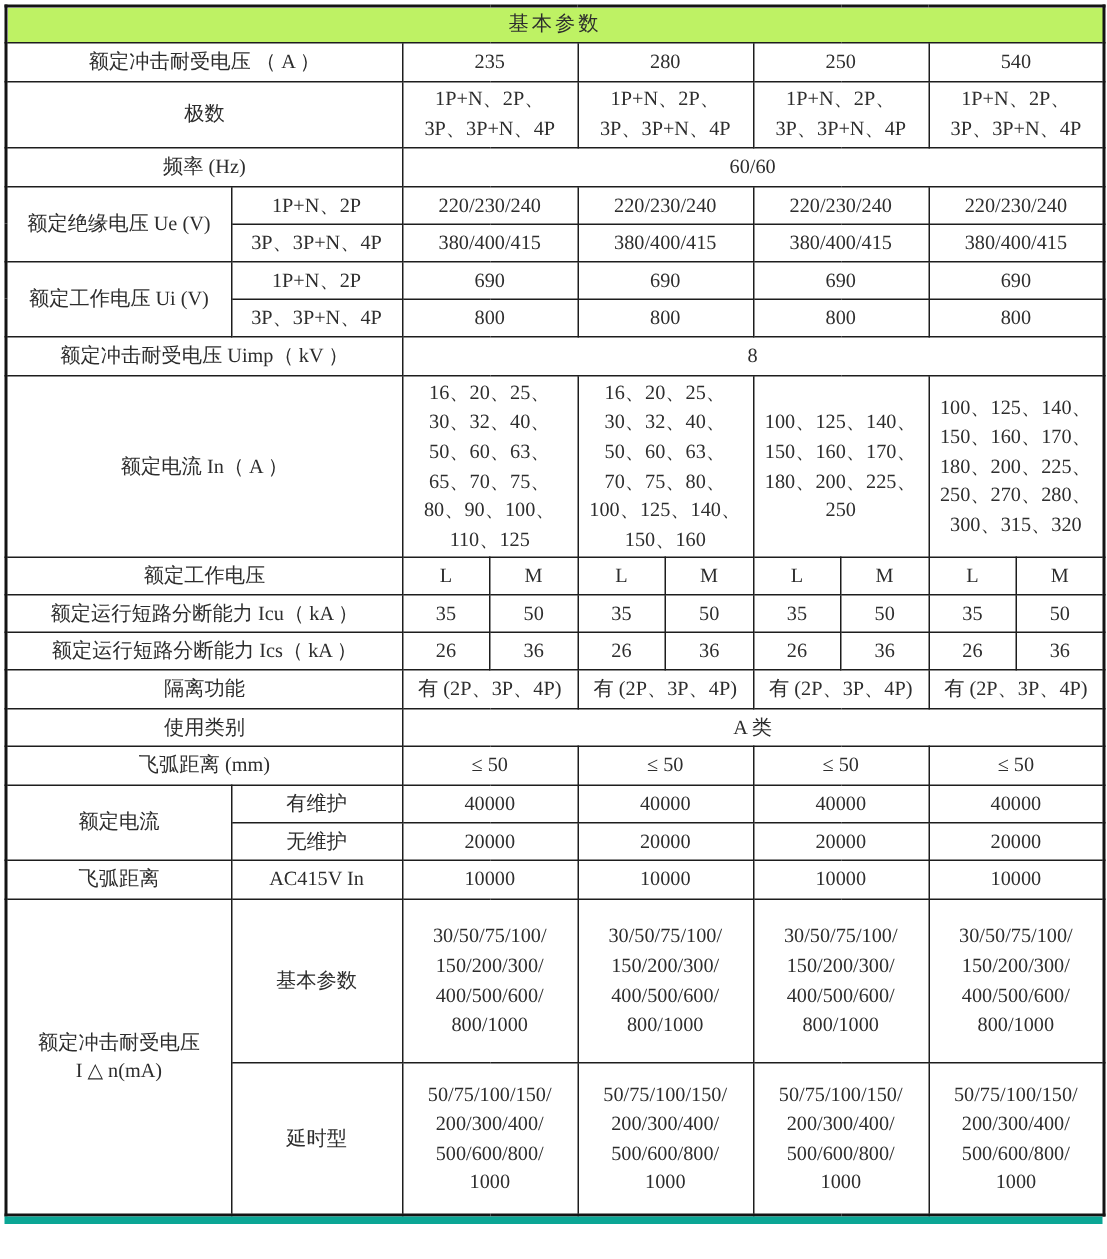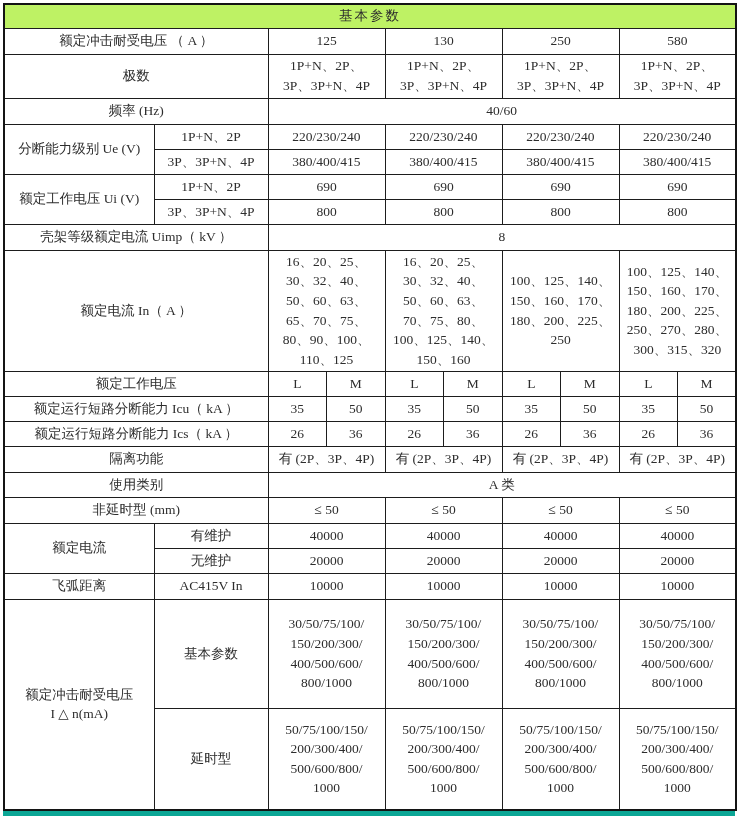--- a/index.html
+++ b/index.html
@@ -45,45 +45,45 @@
         <col style="width:58.5px">
     </colgroup>
 
     <tbody>
         <tr style="height:24px">
       <td class="hdr" colspan="10">基本参数</td>
     </tr>
 
     <tr style="height:26px">
       <td colspan="2">额定冲击耐受电压 （ A ）</td>
-      <td colspan="2">125</td>
-      <td colspan="2">130</td>
+      <td colspan="2">235</td>
+      <td colspan="2">280</td>
       <td colspan="2">250</td>
-      <td colspan="2">580</td>
+      <td colspan="2">540</td>
     </tr>
 
     <tr style="height:44px">
       <td colspan="2">极数</td>
       <td colspan="2" class="pre">1P+N、2P、
 3P、3P+N、4P</td>
       <td colspan="2" class="pre">1P+N、2P、
 3P、3P+N、4P</td>
       <td colspan="2" class="pre">1P+N、2P、
 3P、3P+N、4P</td>
       <td colspan="2" class="pre">1P+N、2P、
 3P、3P+N、4P</td>
     </tr>
 
     <tr style="height:26px">
       <td colspan="2">频率 (Hz)</td>
-      <td colspan="8">40/60</td>
-    </tr>
-
-    <tr style="height:25px">
-      <td rowspan="2">分断能力级别 Ue (V)</td>
+      <td colspan="8">60/60</td>
+    </tr>
+
+    <tr style="height:25px">
+      <td rowspan="2">额定绝缘电压 Ue (V)</td>
       <td>1P+N、2P</td>
       <td colspan="2">220/230/240</td>
       <td colspan="2">220/230/240</td>
       <td colspan="2">220/230/240</td>
       <td colspan="2">220/230/240</td>
     </tr>
     <tr style="height:25px">
       <td>3P、3P+N、4P</td>
       <td colspan="2">380/400/415</td>
       <td colspan="2">380/400/415</td>
@@ -101,21 +101,21 @@
     </tr>
     <tr style="height:25px">
       <td>3P、3P+N、4P</td>
       <td colspan="2">800</td>
       <td colspan="2">800</td>
       <td colspan="2">800</td>
       <td colspan="2">800</td>
     </tr>
 
     <tr style="height:26px">
-      <td colspan="2">壳架等级额定电流 Uimp（ kV ）</td>
+      <td colspan="2">额定冲击耐受电压 Uimp（ kV ）</td>
       <td colspan="8">8</td>
     </tr>
 
     <tr style="height:121px">
       <td colspan="2">额定电流 In（ A ）</td>
       <td colspan="2" class="pre left">16、20、25、
 30、32、40、
 50、60、63、
 65、70、75、
 80、90、100、
@@ -180,21 +180,21 @@
       <td colspan="2">有 (2P、3P、4P)</td>
       <td colspan="2">有 (2P、3P、4P)</td>
     </tr>
 
     <tr style="height:25px">
       <td colspan="2">使用类别</td>
       <td colspan="8">A 类</td>
     </tr>
 
     <tr style="height:26px">
-      <td colspan="2">非延时型 (mm)</td>
+      <td colspan="2">飞弧距离 (mm)</td>
       <td colspan="2">≤ 50</td>
       <td colspan="2">≤ 50</td>
       <td colspan="2">≤ 50</td>
       <td colspan="2">≤ 50</td>
     </tr>
 
     <tr style="height:25px">
       <td rowspan="2">额定电流</td>
       <td>有维护</td>
       <td colspan="2">40000</td>

